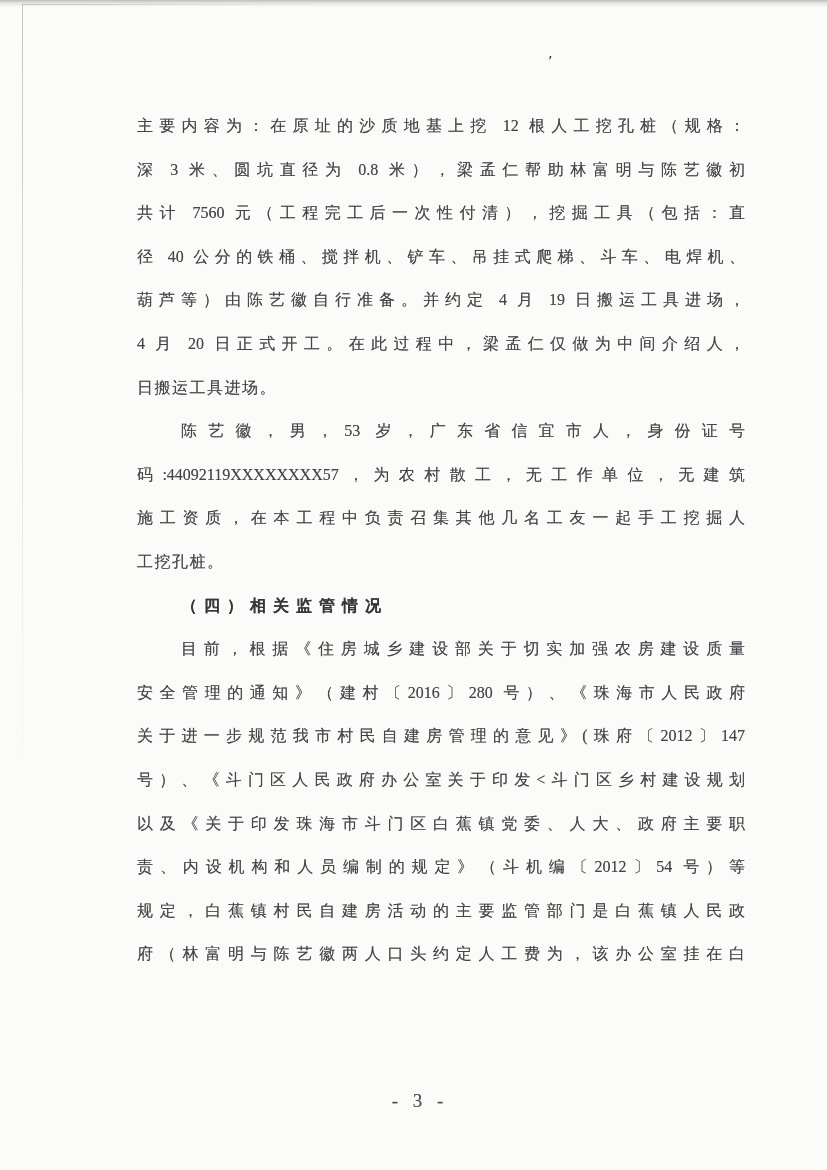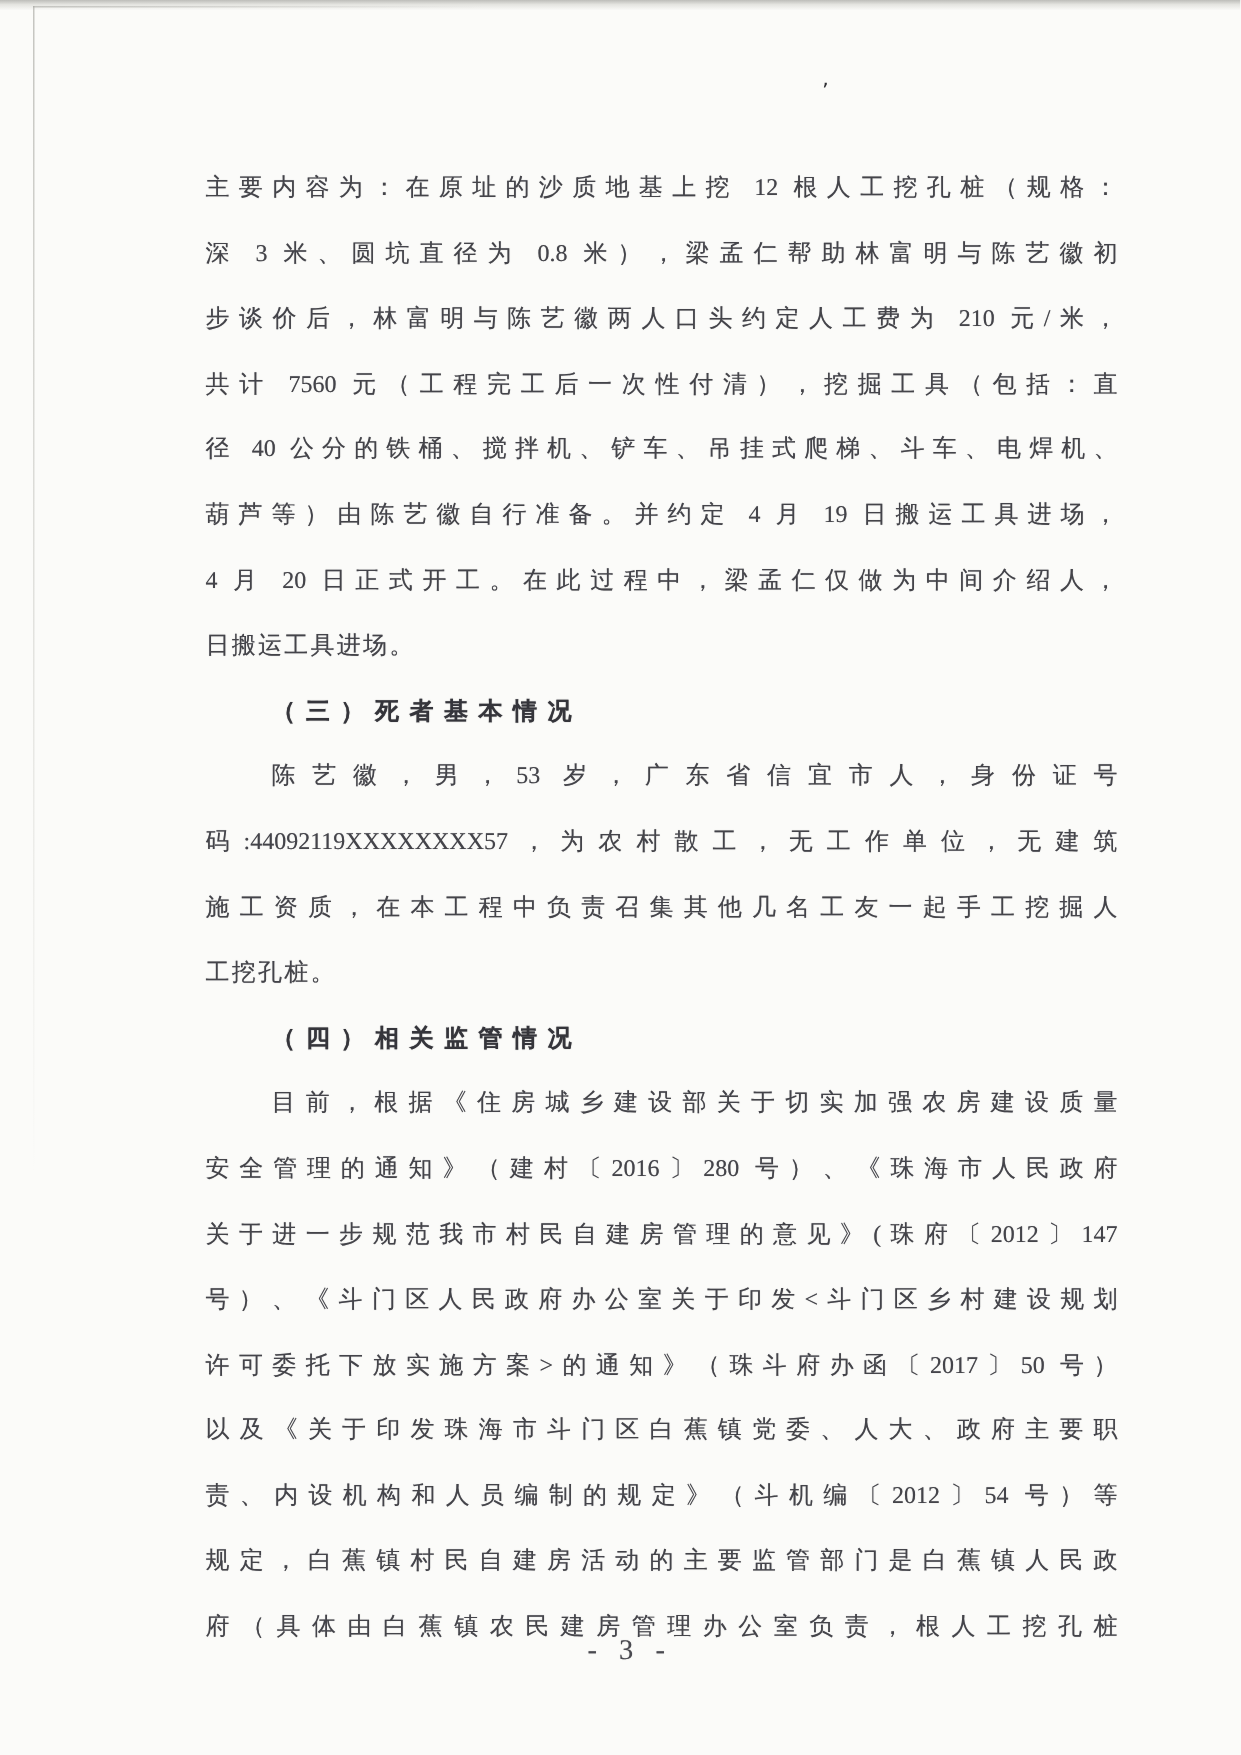--- a/index.html
+++ b/index.html
@@ -54,37 +54,34 @@
 
 <div>
   <div class="top-shadow"></div>
   <div class="left-edge"></div>
   <div class="topleft-edge"></div>
   <span class="speck">’</span>
 
   <div class="textblock">
     <div class="line j">主要内容为：在原址的沙质地基上挖 12 根人工挖孔桩（规格：</div>
     <div class="line j">深 3 米、圆坑直径为 0.8 米），梁孟仁帮助林富明与陈艺徽初</div>
-    <div class="line j">步谈价后，林富明与陈艺徽两人口头约定人工费为 210 元/米，</div>
     <div class="line j">共计 7560 元（工程完工后一次性付清），挖掘工具（包括：直</div>
     <div class="line j">径 40 公分的铁桶、搅拌机、铲车、吊挂式爬梯、斗车、电焊机、</div>
     <div class="line j">葫芦等）由陈艺徽自行准备。并约定 4 月 19 日搬运工具进场，</div>
     <div class="line j">4 月 20 日正式开工。在此过程中，梁孟仁仅做为中间介绍人，</div>
     <div class="line plain">日搬运工具进场。</div>
-    <div class="line hd ind">（三）死者基本情况</div>
     <div class="line j ind">陈艺徽，男，53 岁，广东省信宜市人，身份证号</div>
     <div class="line j">码:44092119XXXXXXXX57，为农村散工，无工作单位，无建筑</div>
     <div class="line j">施工资质，在本工程中负责召集其他几名工友一起手工挖掘人</div>
     <div class="line plain">工挖孔桩。</div>
     <div class="line hd ind">（四）相关监管情况</div>
     <div class="line j ind">目前，根据《住房城乡建设部关于切实加强农房建设质量</div>
     <div class="line j">安全管理的通知》（建村〔2016〕280 号）、《珠海市人民政府</div>
     <div class="line j">关于进一步规范我市村民自建房管理的意见》(珠府〔2012〕147</div>
     <div class="line j">号）、《斗门区人民政府办公室关于印发&lt;斗门区乡村建设规划</div>
-    <div class="line j">许可委托下放实施方案&gt;的通知》（珠斗府办函〔2017〕50 号）</div>
     <div class="line j">以及《关于印发珠海市斗门区白蕉镇党委、人大、政府主要职</div>
     <div class="line j">责、内设机构和人员编制的规定》（斗机编〔2012〕54 号）等</div>
     <div class="line j">规定，白蕉镇村民自建房活动的主要监管部门是白蕉镇人民政</div>
-    <div class="line j">府（具体由白蕉镇农民建房管理办公室负责，根人工挖孔桩</div>
+    <div class="line j">府（林富明与陈艺徽两人口头约定人工费为，该办公室挂在白</div>
   </div>
 
   <div class="footer">- 3 -</div>
 </div>
 
 </body></html>

